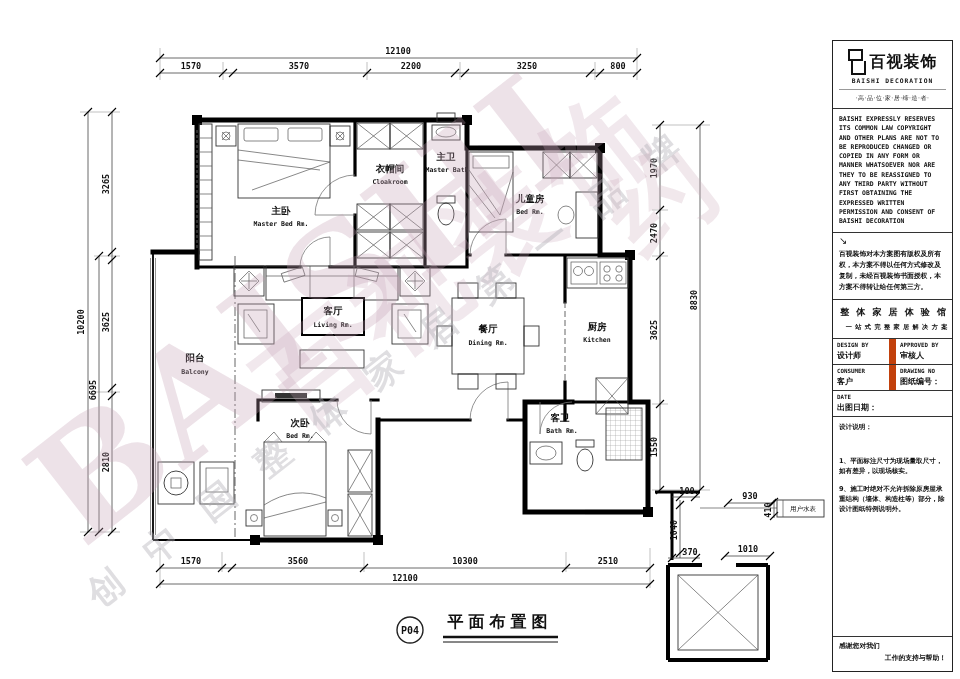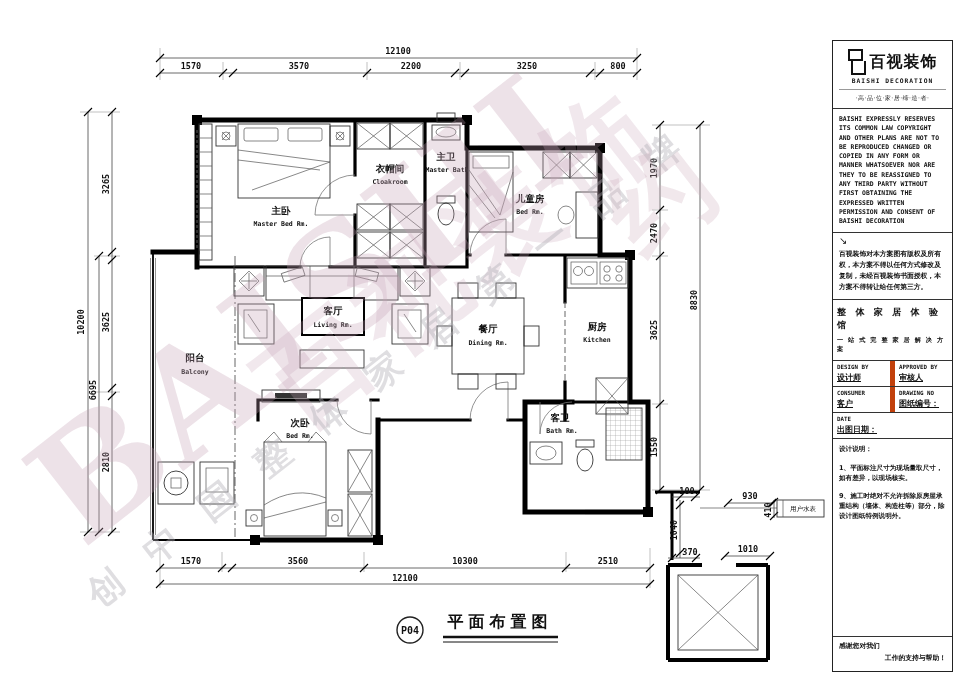--- a/index.html
+++ b/index.html
@@ -37,33 +37,33 @@
   .logo-row{display:flex;align-items:center;justify-content:center;gap:4px;}
   .glyph{display:flex;flex-direction:column;align-items:flex-start;}
   .g-top{width:11px;height:8px;border:2px solid #111;}
   .g-bot{width:11px;height:12px;border:2px solid #111;border-top:none;margin-left:3px;}
   .logo-cn{font-size:16px;font-weight:bold;letter-spacing:1px;}
   .logo-en{font:6.3px "DejaVu Sans Mono",monospace;letter-spacing:1px;margin-top:2px;font-weight:bold;}
   .tagline{font-size:6px;letter-spacing:0.5px;margin-top:5px;color:#222;border-top:1px solid #999;padding-top:4px;}
   .tb-copy-en{padding:6px 6px;font:6.4px "DejaVu Sans Mono",monospace;font-weight:bold;line-height:1.45;text-transform:uppercase;}
   .tb-copy-cn{padding:3px 6px 6px 6px;font-size:6.8px;font-weight:bold;line-height:1.6;}
   .arrow{font-size:10px;padding:2px 6px 0 6px;}
-  .tb-slogan{padding:6px 4px;text-align:left;font-family:Liberation Mono, monospace;}
+  .tb-slogan{padding:6px 4px;text-align:right;}
   .tb-slogan .l1{font-size:9px;font-weight:bold;letter-spacing:2px;}
   .tb-slogan .l2{font-size:6.2px;letter-spacing:0.6px;margin-top:4px;font-weight:bold;}
   .tb-addr{padding:4px 6px;height:40px;font-size:9px;font-weight:bold;}
   .tb-grid2{display:flex;}
   .tb-cell{flex:1;padding:3px 4px;box-sizing:border-box;}
-  .tb-cell + .tb-cell{border-left:5px solid #c2410c;}
+  .tb-cell + .tb-cell{border-left:7px solid #c2410c;}
   .lbl{font:5.8px "DejaVu Sans Mono",monospace;font-weight:bold;}
-  .val{font-size:8px;font-weight:bold;margin-top:2px;text-decoration:underline;}
+  .val{font-size:8px;font-weight:bold;margin-top:2px;}
   .tb-date{padding:3px 4px;}
   .tb-notes{padding:5px 6px;font-size:6.6px;font-weight:bold;line-height:1.55;flex:1;}
   .tb-notes .nt{margin-bottom:7px;}
-  .tb-notes .nh{margin-bottom:9px;}
+  .tb-notes .nh{margin-bottom:24px;}
   .tb-thanks{padding:4px 6px 8px 6px;font-size:6.8px;font-weight:bold;border-bottom:none;}
   .tb-thanks .t2{text-align:right;margin-top:2px;font-family:Liberation Mono, monospace;}
 </style>
 </head>
 <body>
 
 <div class="sheet">
 
   <svg width="960" height="679" viewBox="0 0 960 679">
     <defs>

